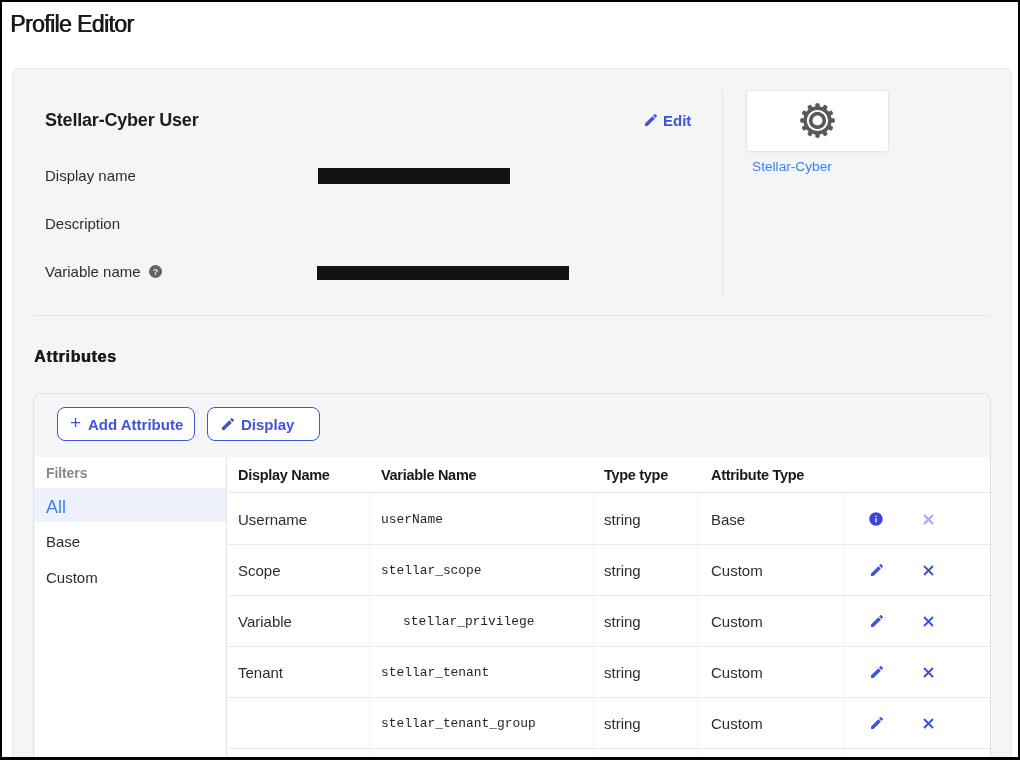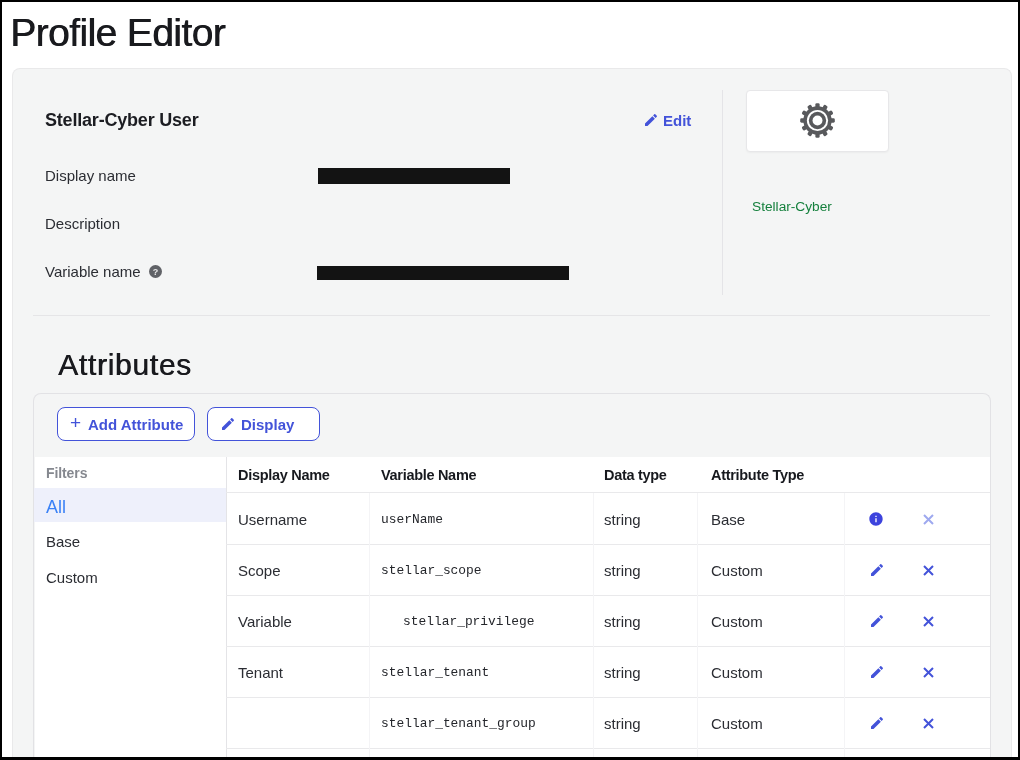--- a/index.html
+++ b/index.html
@@ -13,21 +13,21 @@
   .hline { position:absolute; height:1px; background:#e9e9eb; }
   .vline { position:absolute; width:1px; background:#e4e4e7; }
   .mono { font-family:"Liberation Mono", monospace; font-size:12.9px; color:#24262b; }
   .cell { position:absolute; font-size:15px; color:#2b2d33; }
   .hcell { position:absolute; font-size:14.5px; font-weight:bold; color:#17191e; letter-spacing:-0.3px; }
 </style>
 </head>
 <body>
 <div class="frame"></div>
 
-<div class="abs" style="left:10px; top:11px; font-size:39px; font-weight:400; text-shadow:0.7px 0 currentColor; color:#191a1e; letter-spacing:-0.6px;">Profile Editor</div>
+<div class="abs" style="left:10px; top:11px; font-size:23px; font-weight:400; text-shadow:0.7px 0 currentColor; color:#191a1e; letter-spacing:-0.6px;">Profile Editor</div>
 
 <div class="abs" style="left:12px; top:68px; width:1000px; height:692px; background:#f4f5f5; border:1px solid #e9e9ea; border-bottom:none; border-radius:8px 8px 0 0;"></div>
 
 <div class="hline" style="left:33px; top:315px; width:957px; background:#e5e5e7;"></div>
 
 <div class="abs" style="left:45px; top:110px; font-size:18px; font-weight:bold; color:#1c1d22; letter-spacing:-0.2px;">Stellar-Cyber User</div>
 
 <div class="abs" style="left:643px; top:112px; width:16px; height:16px;">
   <svg width="16" height="16" viewBox="0 0 24 24" fill="#4353d9">
       <path d="M3 17.25V21h3.75L17.81 9.94l-3.75-3.75L3 17.25zM20.71 7.04c.39-.39.39-1.02 0-1.41l-2.34-2.34c-.39-.39-1.02-.39-1.41 0l-1.83 1.83 3.75 3.75 1.83-1.83z"></path>
@@ -69,23 +69,23 @@
       <use href="#t" transform="rotate(270 18 18)"></use>
         <use href="#t" transform="rotate(300 18 18)"></use>
       <use href="#t" transform="rotate(330 18 18)"></use>
       <circle cx="18" cy="18" r="14.6"></circle>
     </g>
     <circle cx="18" cy="18" r="10.9" fill="#fff"></circle>
     <circle cx="18" cy="18" r="8.9" fill="#58595c"></circle>
     <circle cx="18" cy="18" r="5.1" fill="#fff"></circle>
   </svg>
 </div>
-<div class="abs" style="left:752px; top:159px; font-size:13.7px; color:#15803d;margin-top:40px;">Stellar-Cyber</div>
+<div class="abs" style="left:752px; top:159px; font-size:13.7px; color:#3b82f6;">Stellar-Cyber</div>
 
-<div class="abs" style="left:34px; top:348px; font-size:30px; font-weight:400; text-shadow:0.6px 0 currentColor; color:#191a1e; letter-spacing:0.7px;margin-left:24px;">Attributes</div>
+<div class="abs" style="left:34px; top:348px; font-size:16px; font-weight:700; text-shadow:0.6px 0 currentColor; color:#191a1e; letter-spacing:0.7px;">Attributes</div>
 
 <div class="abs" style="left:33px; top:393px; width:958px; height:367px; border:1px solid #e2e2e5; border-bottom:none; border-radius:8px 8px 0 0;"></div>
 
 <div class="abs" style="left:57px; top:407px; width:138px; height:34px; background:#fff; border:1.5px solid #4353d9; border-radius:8px;"></div>
 <div class="abs blue" style="left:70px; top:412px; font-size:19px; line-height:22px;">+</div>
 <div class="abs blue" style="left:88px; top:416px; font-size:15px; font-weight:bold;">Add Attribute</div>
 
 <div class="abs" style="left:207px; top:407px; width:113px; height:34px; background:#fff; border:1.5px solid #4353d9; border-radius:8px;"></div>
 <div class="abs" style="left:219.5px; top:416px;">
   <svg width="16" height="16" viewBox="0 0 24 24" fill="#4353d9">
@@ -98,21 +98,21 @@
 
 <div class="vline" style="left:226px; top:457px; height:301px;"></div>
 <div class="abs" style="left:46px; top:465px; font-size:14px; font-weight:bold; color:#85888f; letter-spacing:-0.1px;">Filters</div>
 <div class="abs" style="left:34px; top:488px; width:192px; height:34px; background:#eef0fb;"></div>
 <div class="abs" style="left:46px; top:497px; font-size:18px; color:#3b82f6;">All</div>
 <div class="abs" style="left:46px; top:533px; font-size:15px; color:#2b2d33;">Base</div>
 <div class="abs" style="left:46px; top:569px; font-size:15px; color:#2b2d33;">Custom</div>
 
 <div class="hcell" style="left:238px; top:467px;">Display Name</div>
 <div class="hcell" style="left:381px; top:467px;">Variable Name</div>
-<div class="hcell" style="left:604px; top:467px;">Data type</div>
+<div class="hcell" style="left:604px; top:467px;">Type type</div>
 <div class="hcell" style="left:711px; top:467px;">Attribute Type</div>
 
 <div class="hline" style="left:226px; top:492px; width:764px;"></div>
 <div class="hline" style="left:226px; top:544px; width:764px;"></div>
 <div class="hline" style="left:226px; top:595px; width:764px;"></div>
 <div class="hline" style="left:226px; top:646px; width:764px;"></div>
 <div class="hline" style="left:226px; top:697px; width:764px;"></div>
 <div class="hline" style="left:226px; top:748px; width:764px;"></div>
 
 <div class="vline" style="left:369px; top:493px; height:265px; background:#f4f4f6;"></div>

